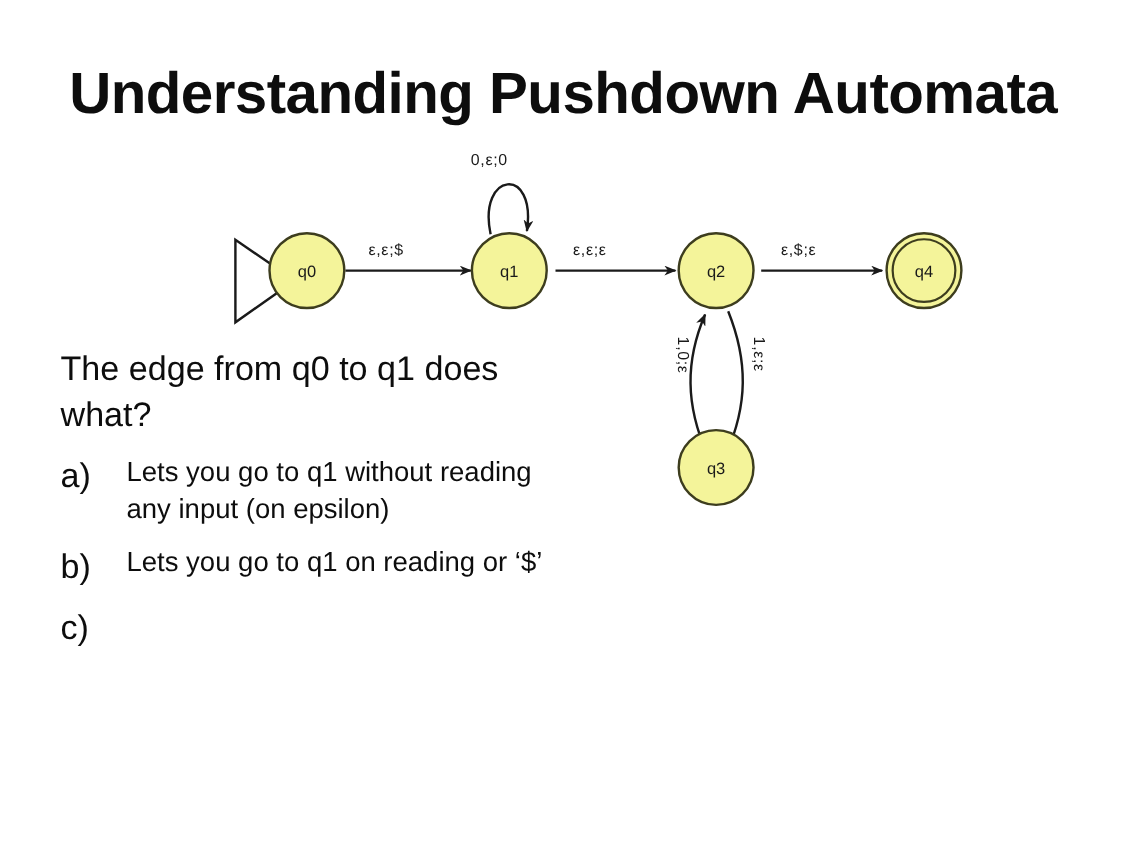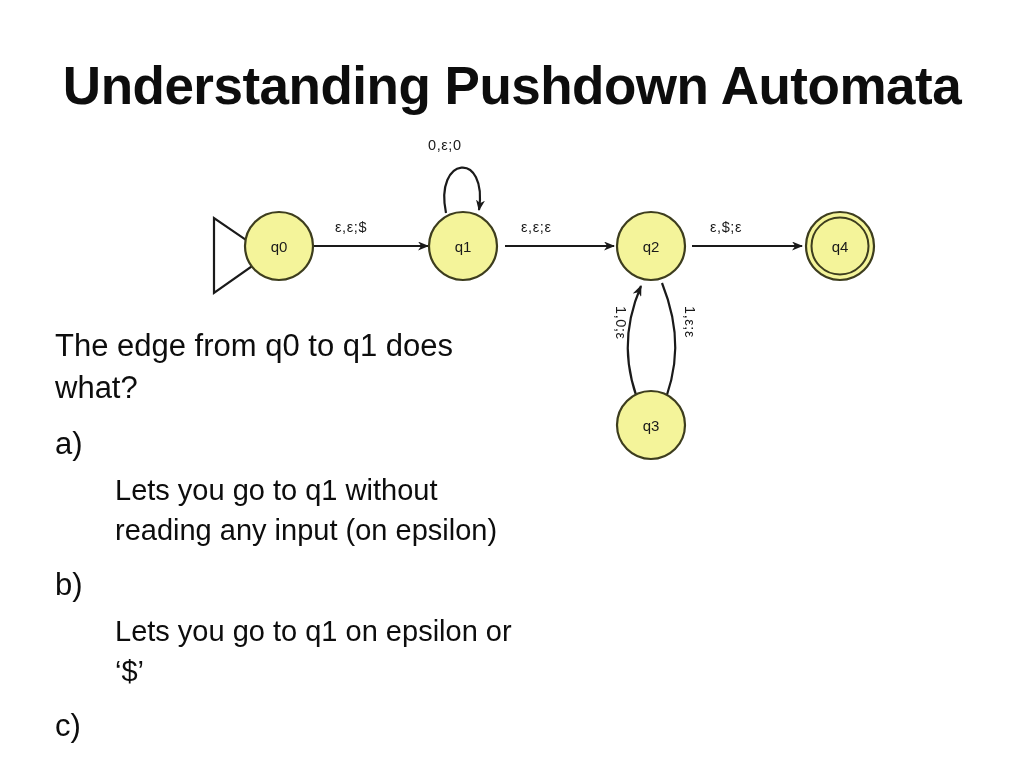--- a/index.html
+++ b/index.html
@@ -53,21 +53,21 @@
     font-family: "Liberation Sans", sans-serif;
     font-size: 14.5px;
     fill: #1a1a1a;
     letter-spacing: 0.6px;
   }
 
   
   #question-block {
     position: absolute;
     left: 55px;
-    top: 325px;
+    top: 314px;
     width: 470px;
   }
   #question-text {
     font-size: 31px;
     line-height: 1.36;
     color: #0d0d0d;
     margin: 0 0 10px 0;
     width: 400px;
   }
   .answer-item {
@@ -76,25 +76,24 @@
     margin-top: 14px;
   }
   .answer-marker {
     font-size: 31px;
     line-height: 1.36;
     color: #0d0d0d;
     width: 60px;
     flex: 0 0 60px;
   }
   .answer-text {
-    font-size: 29px;
+    font-size: 25px;
     line-height: 1.36;
     color: #0d0d0d;
     flex: 1 1 auto;
-    margin-top: 48px;
   }
   #answer-a .answer-text { width: 340px; }
   #answer-b .answer-text { width: 350px; }
   #answer-c .answer-text { width: 400px; }
 </style>
 </head>
 <body>
 
 <div id="slide-title">Understanding Pushdown Automata</div>
 
@@ -172,20 +171,20 @@
 
   <p id="question-text">The edge from q0 to q1 does what?</p>
 
   <div class="answer-item" id="answer-a">
     <span class="answer-marker">a)</span>
     <span class="answer-text">Lets you go to q1 without reading any input (on epsilon)</span>
   </div>
 
   <div class="answer-item" id="answer-b">
     <span class="answer-marker">b)</span>
-    <span class="answer-text">Lets you go to q1 on epsilon or ‘$’</span>
+    <span class="answer-text">Lets you go to q1 on reading or ‘$’</span>
   </div>
 
   <div class="answer-item" id="answer-c">
     <span class="answer-marker">c)</span>
   </div>
 
 </div>
 
 </body></html>

